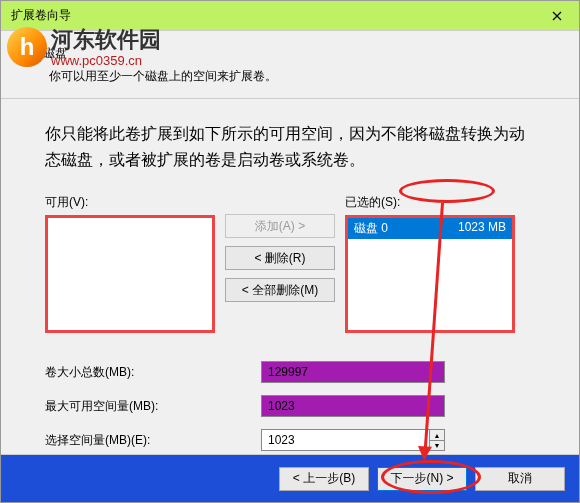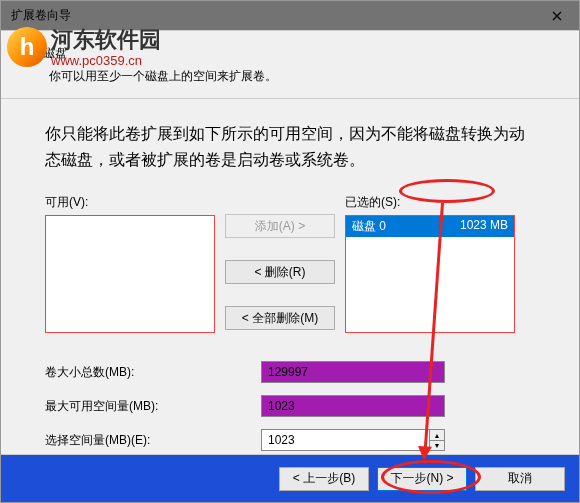--- a/index.html
+++ b/index.html
@@ -11,21 +11,21 @@
   }
   .window {
     width: 580px; height: 503px;
     background: #f0f0f0;
     border: 1px solid #999;
     position: relative;
     overflow: hidden;
   }
   .titlebar {
     height: 30px;
-    background: #737373;
+    background: #bef264;
     display: flex; align-items: center; justify-content: space-between;
     padding-left: 10px;
     border-bottom: 1px solid #ccc;
     font-size: 12px;
   }
   .close-btn {
     width: 45px; height: 30px;
     display: flex; align-items: center; justify-content: center;
     font-size: 14px;
   }
@@ -54,28 +54,28 @@
   .header .hs { font-size:12px; margin-left:30px; }
   .body {
     padding: 22px 44px 10px 44px;
     height: 356px;
   }
   .intro { font-size:16px; line-height:1.6; margin-bottom:22px; }
   .cols { display:flex; gap:0; align-items:flex-start; }
   .col-label { font-size:12px; margin-bottom:4px; }
   .listbox {
     width: 170px; height: 118px;
-    background:#fff; border:1px solid #ef4444;
+    background:#fff; border:3px solid #ef4444;
     overflow:auto;
     font-size:12px;
   }
   .listbox .item { padding:2px 6px; }
   .listbox .item.sel { background:#0078d7; color:#fff; display:flex; justify-content:space-between; }
   .mid-btns {
-    display:flex; flex-direction:column; gap:22px;
+    display:flex; flex-direction:column; gap:8px;
     width: 130px; align-items:center; padding-top:20px;
   }
   .btn {
     width:110px; height:24px;
     background:#e9e9e9;
     border:1px solid #aaa;
     font-size:12px;
     display:flex; align-items:center; justify-content:center;
     cursor:pointer;
   }

